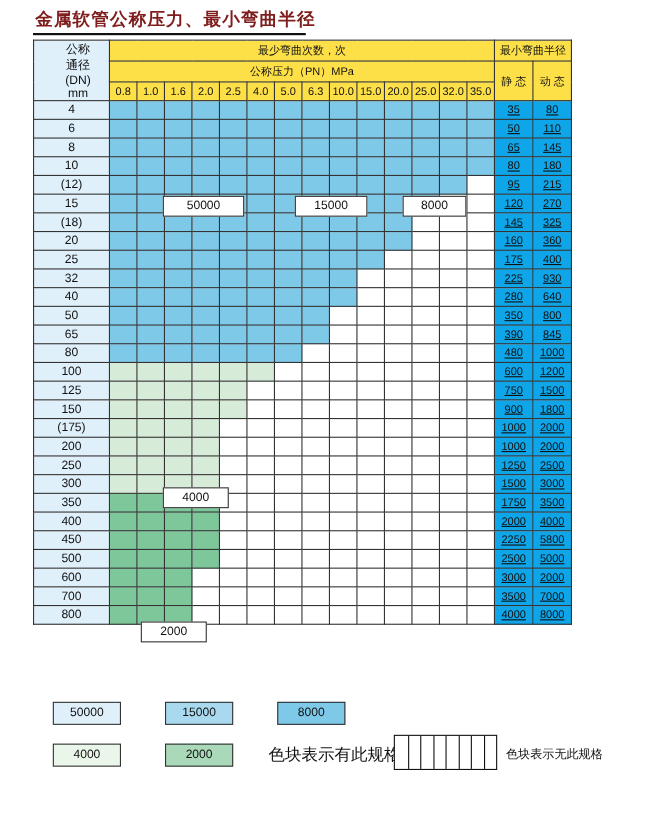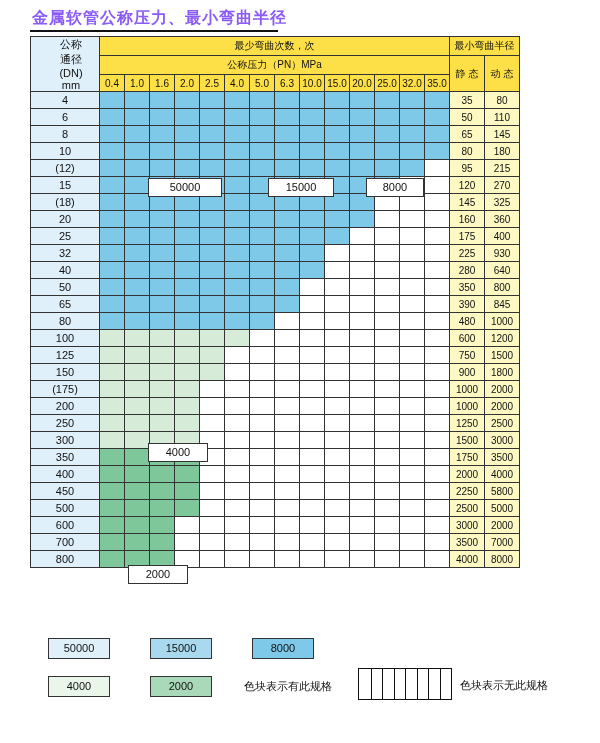--- a/index.html
+++ b/index.html
@@ -1,44 +1,44 @@
 <!DOCTYPE html>
 <html><head>
 <meta charset="utf-8">
 <style>
   html,body{margin:0;padding:0;background:#ffffff;}
   body{width:600px;height:743px;font-family:"Liberation Sans","DejaVu Sans",sans-serif;color:#111;position:relative;overflow:hidden;}
   #title{
     position:absolute;left:32px;top:8px;font-size:16px;font-weight:bold;
     letter-spacing:1px;font-family:"DejaVu Sans","Liberation Sans",sans-serif;
-    color:#8b5cf6;
+    color:#7f1d1d;
   }
   #titlerule{position:absolute;left:30px;top:30px;width:248px;height:2px;background:#111;}
   table{border-collapse:collapse;position:absolute;left:30px;top:36px;}
   td,th{border:1px solid #333;padding:0;margin:0;font-size:10px;text-align:center;vertical-align:middle;font-weight:normal;}
   .hdr{background:#fde047;}
   .hdr-lbl{background:#dff0fb;font-size:11px;padding-left:12px;}
   .dncell{background:#dff0fb;width:68px;height:16px;font-size:11px;}
   .pcell{width:24px;height:16px;}
-  .rcell{width:34px;height:16px;background:#fef9c3;font-size:10px;}
+  .rcell{width:34px;height:16px;background:#0ea5e9;font-size:10px;text-decoration:underline;}
   .blue{background:#7ec8e8;}
   .green{background:#7dc79a;}
   .green2{background:#d6ecd9;}
   .nospec{background:#ffffff;}
   .badge{
     position:absolute;background:#ffffff;border:1px solid #333;
     font-size:11px;text-align:center;line-height:17px;height:17px;
   }
   .legend{position:absolute;font-size:11px;}
   .legbox{
     width:60px;height:19px;border:1px solid #333;text-align:center;
     line-height:19px;font-size:11px;display:inline-block;
   }
   .legrow{position:absolute;display:flex;align-items:center;gap:10px;}
-  .legtext{font-size:11px;}
+  .legtext{font-size:15px;}
   .nsbox{position:absolute;border:1px solid #111;width:92px;height:30px;background:#fff;}
   .nsbox span{position:absolute;top:0;bottom:0;width:1px;background:#111;}
 </style>
 </head>
 <body>
 
 <div id="title">金属软管公称压力、最小弯曲半径</div>
 <div id="titlerule"></div>
 
 <table>
@@ -52,21 +52,21 @@
       </td>
       <td class="hdr" colspan="14" style="height:18px">最少弯曲次数，次</td>
       <td class="hdr" colspan="2" style="height:18px">最小弯曲半径</td>
     </tr>
     <tr>
       <td class="hdr" colspan="14" style="height:18px">公称压力（PN）MPa</td>
       <td class="hdr" rowspan="2" style="width:34px">静 态</td>
       <td class="hdr" rowspan="2" style="width:34px">动 态</td>
     </tr>
     <tr id="pn-cols">
-        <td class="hdr pcell">0.4</td>
+        <td class="hdr pcell">0.8</td>
         <td class="hdr pcell">1.0</td>
         <td class="hdr pcell">1.6</td>
         <td class="hdr pcell">2.0</td>
         <td class="hdr pcell">2.5</td>
         <td class="hdr pcell">4.0</td>
         <td class="hdr pcell">5.0</td>
         <td class="hdr pcell">6.3</td>
         <td class="hdr pcell">10.0</td>
         <td class="hdr pcell">15.0</td>
         <td class="hdr pcell">20.0</td>

